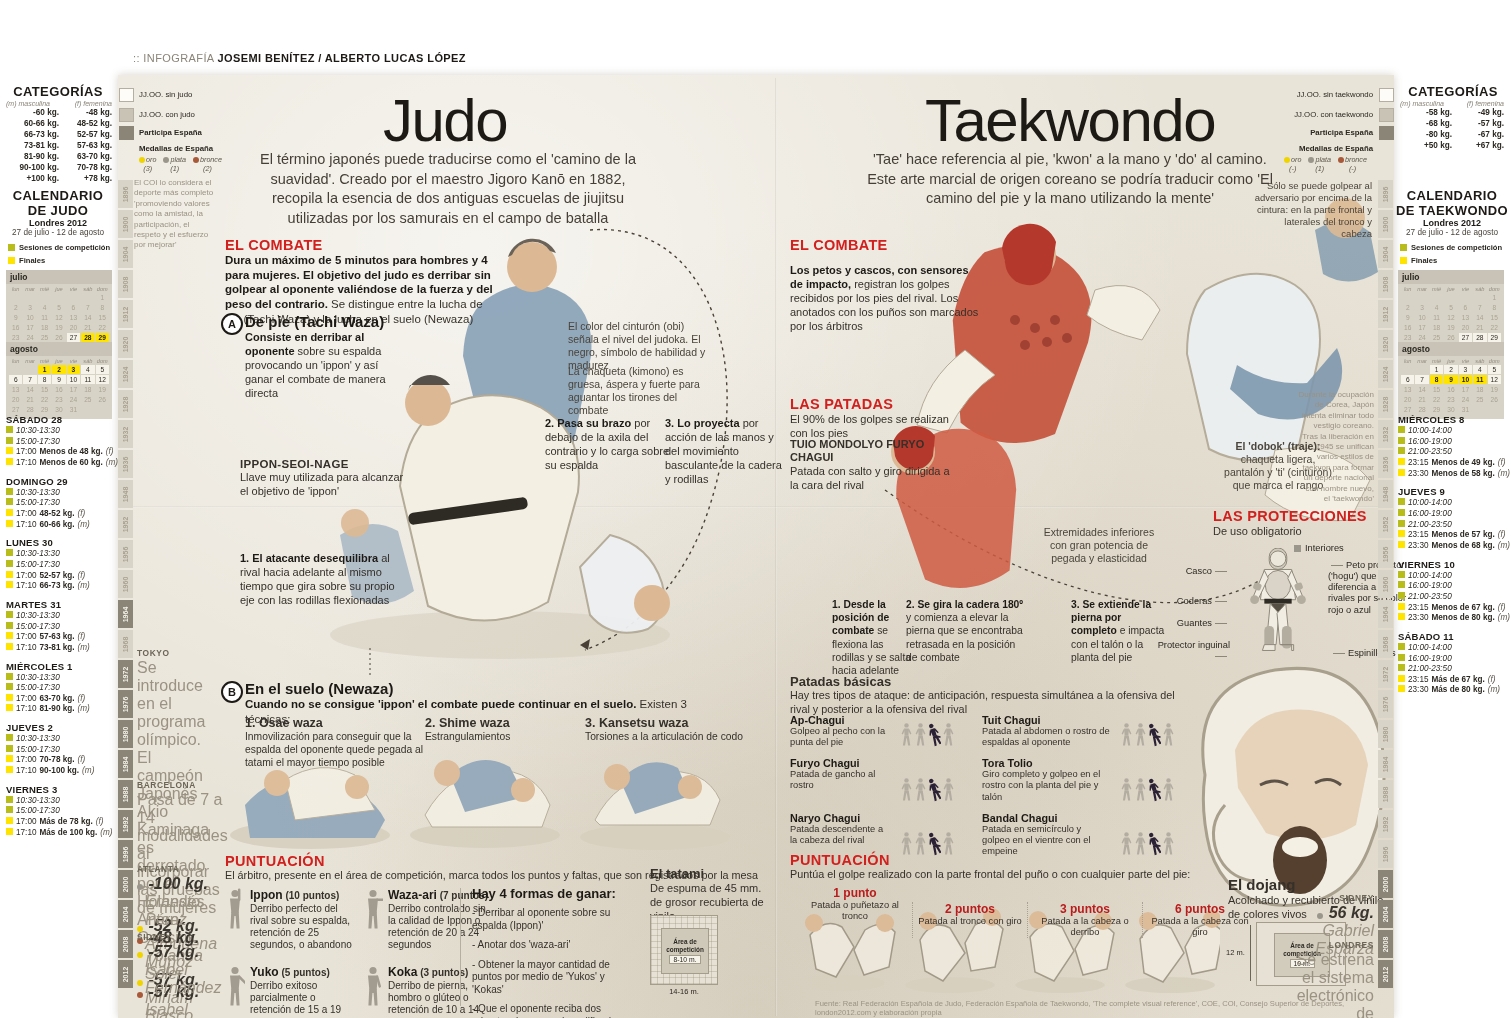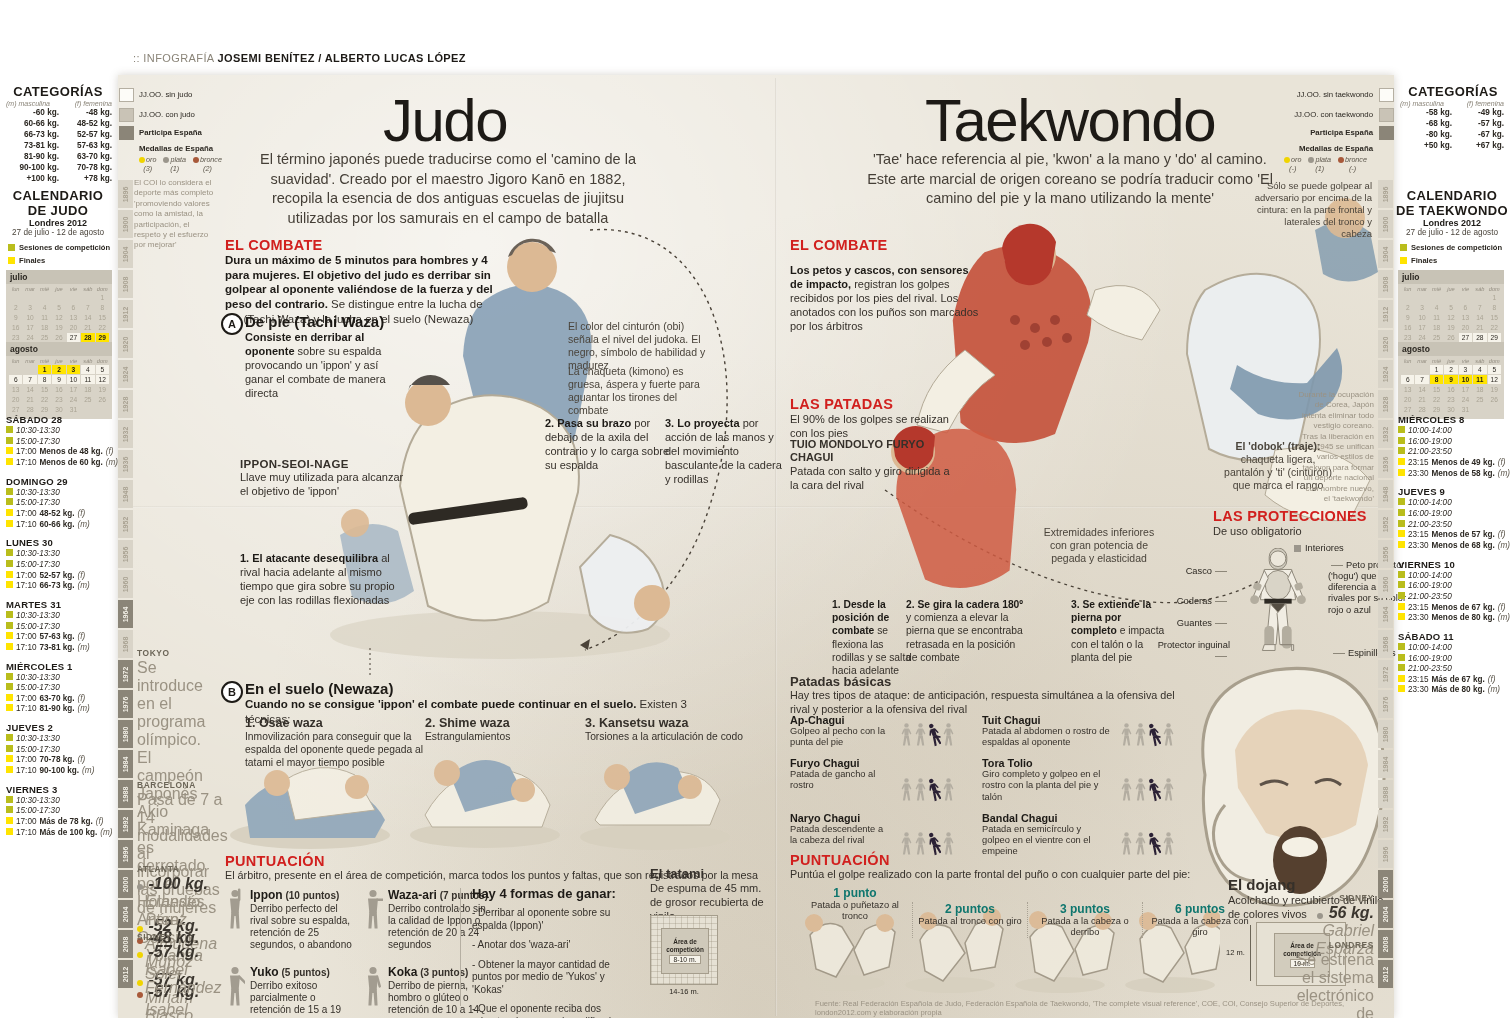--- a/index.html
+++ b/index.html
@@ -81,21 +81,21 @@
   .vdiv{position:absolute;width:1px;background:#b5afa2;}
   
   .kick-grid{display:grid;grid-template-columns:100px 72px 128px 76px;column-gap:10px;row-gap:9px;}
   .kick-name{font-size:10.8px;font-weight:bold;color:#1d1a16;}
   .kick-desc{font-size:9.3px;line-height:1.2;color:#35302a;}
   .picto-row{display:flex;align-items:flex-end;gap:1px;padding-top:3px;}
   
   .pts-row{display:flex;}
   .pt{width:106px;text-align:center;padding:0 4px;}
   .pt + .pt{border-left:1px dotted #a9a294;margin-top:16px;}
-  .pt-title{font-size:12px;font-weight:bold;color:#0f766e;}
+  .pt-title{font-size:12px;font-weight:bold;color:#b91c1c;}
   .pt-desc{font-size:9.3px;line-height:1.2;color:#35302a;}
   
   .tatami-outer{position:absolute;width:66px;height:68px;border:1px solid #a59d8c;background:#e6e1d4;
     background-image:repeating-linear-gradient(0deg,rgba(140,130,110,.28) 0 1px,transparent 1px 6px),repeating-linear-gradient(90deg,rgba(140,130,110,.28) 0 1px,transparent 1px 6px);}
   .tatami-inner{position:absolute;left:10px;top:12px;width:46px;height:44px;background:#cfc9ba;border:1px solid #a59d8c;display:flex;flex-direction:column;align-items:center;justify-content:center;}
   .area-lab{font-size:6.4px;font-weight:bold;text-align:center;color:#2c2822;line-height:1.15;}
   .m-box{font-size:6.8px;background:#f6f3ea;border:1px solid #a59d8c;padding:0 3px;margin-top:2px;color:#2c2822;}
   .dim{font-size:7.5px;color:#2c2822;text-align:center;}
   .dojang-outer{position:absolute;width:88px;height:62px;border:1px solid #a59d8c;background:#e6e1d4;}
   .dojang-inner{position:absolute;left:17px;top:10px;width:54px;height:42px;background:#d2ccbd;border:1px solid #a59d8c;display:flex;flex-direction:column;align-items:center;justify-content:center;}

